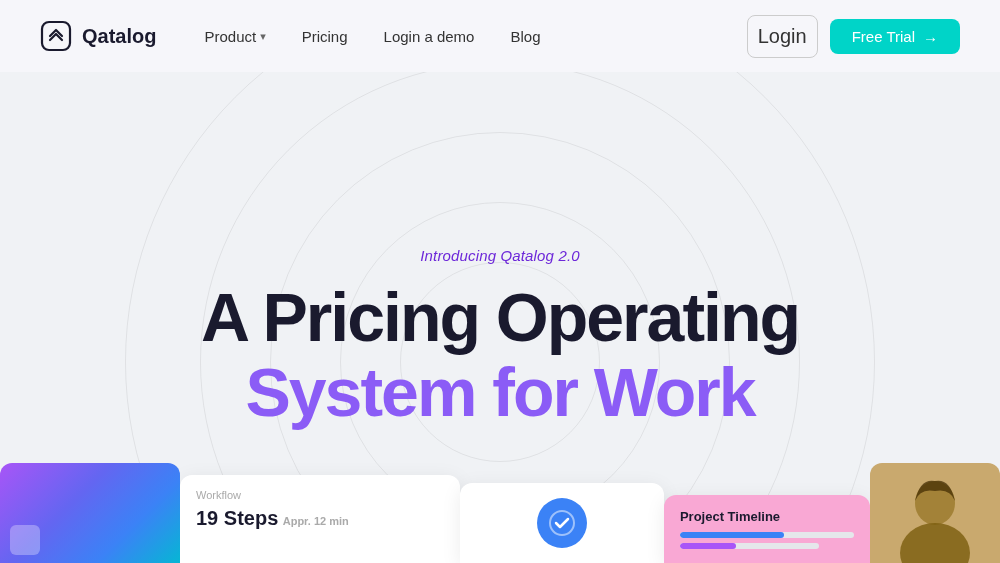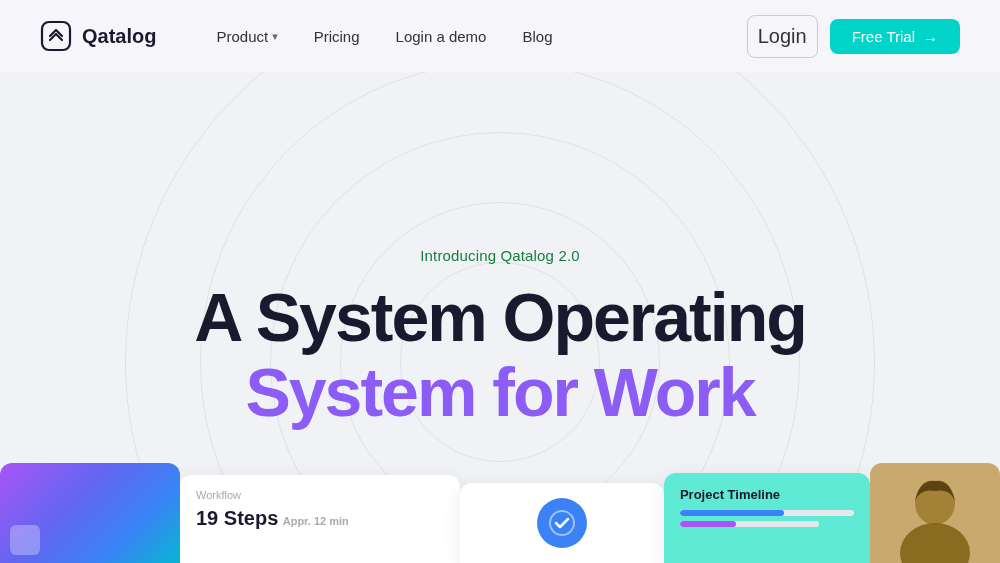--- a/index.html
+++ b/index.html
@@ -21,21 +21,21 @@
       padding: 0 40px;
       height: 72px;
       background: rgba(245, 246, 250, 0.95);
       position: relative;
       z-index: 10;
     }
 
     .navbar-left {
       display: flex;
       align-items: center;
-      gap: 44px;
+      gap: 32px;
     }
 
     .logo {
       display: flex;
       align-items: center;
       gap: 10px;
       text-decoration: none;
       color: #1a1a2e;
     }
 
@@ -142,23 +142,24 @@
 
     .hero-content {
       position: relative;
       z-index: 2;
       text-align: center;
       padding: 0 40px;
     }
 
     .introducing-text {
       font-size: 15px;
-      color: #15803d;
+      color: #6d28d9;
       margin-bottom: 18px;
       letter-spacing: 0.01em;
+      font-style: italic;
     }
 
     .hero-title-line1 {
       font-size: 68px;
       font-weight: 700;
       color: #1a1a2e;
       line-height: 1.05;
       letter-spacing: -2px;
     }
 
@@ -251,22 +252,22 @@
       border-radius: 50%;
       background: #3b82f6;
       display: flex;
       align-items: center;
       justify-content: center;
     }
 
     
     .preview-card-right-wrapper {
       width: 220px;
-      height: 90px;
-      background: #5eead4;
+      height: 68px;
+      background: #f9a8d4;
       border-radius: 12px 12px 0 0;
       padding: 14px 16px;
       box-shadow: 0 4px 20px rgba(0,0,0,0.08);
     }
 
     .timeline-label {
       font-size: 13px;
       font-weight: 600;
       color: #1a1a2e;
       margin-bottom: 8px;
@@ -354,21 +355,21 @@
     <div class="ring ring-1"></div>
     <div class="ring ring-2"></div>
     <div class="ring ring-3"></div>
     <div class="ring ring-4"></div>
     <div class="ring ring-5"></div>
   </div>
 
   <div class="hero-content">
     <p class="introducing-text">Introducing Qatalog 2.0</p>
     <h1>
-      <div class="hero-title-line1">A System Operating</div>
+      <div class="hero-title-line1">A Pricing Operating</div>
       <div class="hero-title-line2">System for Work</div>
     </h1>
   </div>
 
   <div class="preview-cards">
 
     <div class="preview-card-left">
       <div class="preview-card-left-inner"></div>
     </div>
 

